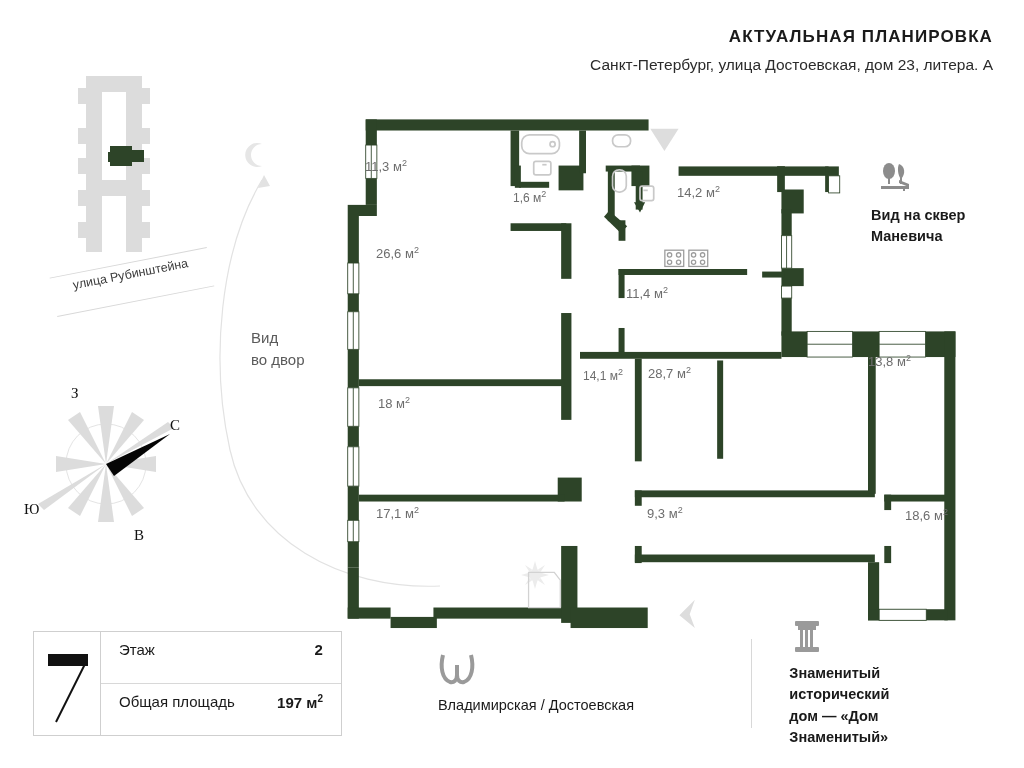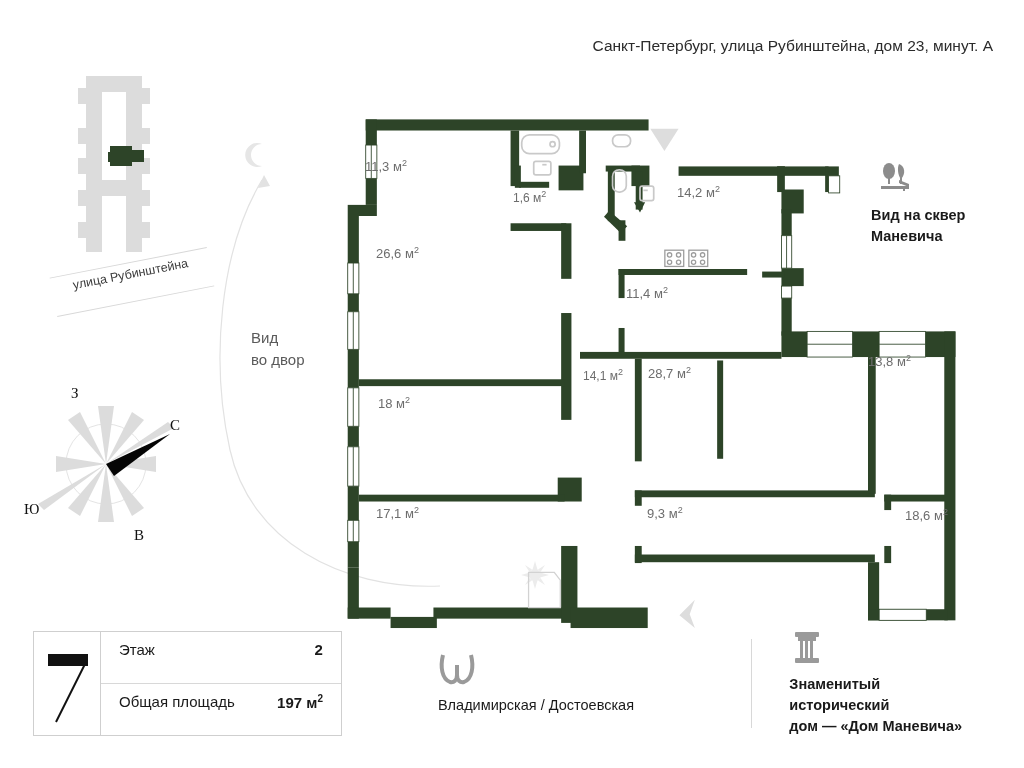--- a/index.html
+++ b/index.html
@@ -197,21 +197,22 @@
   .info-text.bold { font-weight: bold; }
   #metro-block { margin-left: 58px; width: 270px; }
   #house-block { margin-left: 38px; }
 </style>
 </head>
 <body>
 
 <div id="page">
 
   <div id="header">
-    <div id="doc-subtitle">Санкт-Петербург, улица Рубинштейна, дом 23, минут. А</div>
+    <div id="doc-title">АКТУАЛЬНАЯ ПЛАНИРОВКА</div>
+    <div id="doc-subtitle">Санкт-Петербург, улица Достоевская, дом 23, литера. А</div>
   </div>
 
   <div id="building-inset">
     <svg width="110" height="180" viewBox="0 0 110 180">
       <g fill="#dcdcdc">
         <rect x="14" y="4" width="16" height="120"></rect>
         <rect x="14" y="4" width="56" height="16"></rect>
         <rect x="54" y="4" width="16" height="106"></rect>
         <rect x="14" y="108" width="56" height="16"></rect>
         <rect x="14" y="120" width="16" height="60"></rect>
@@ -523,18 +524,18 @@
             <rect x="6" y="2" width="24" height="5" rx="1"></rect>
             <rect x="9" y="7" width="18" height="4"></rect>
             <rect x="11" y="11" width="3" height="17"></rect>
             <rect x="16" y="11" width="3" height="17"></rect>
             <rect x="21" y="11" width="3" height="17"></rect>
             <rect x="6" y="28" width="24" height="5" rx="1"></rect>
           </g>
         </svg>
       </div>
       <div class="info-text bold">Знаменитый исторический</div>
-      <div class="info-text bold">дом — «Дом Маневича»</div>
+      <div class="info-text bold">дом — «Дом Знаменитый»</div>
     </div>
 
   </div>
 
 </div>
 
 </body></html>

